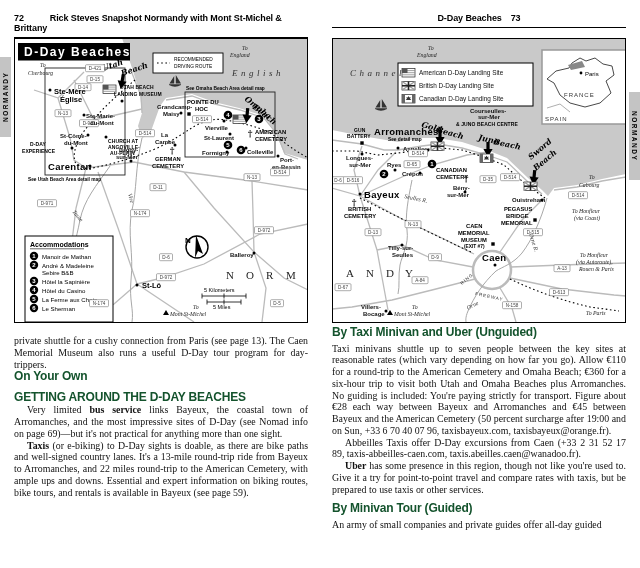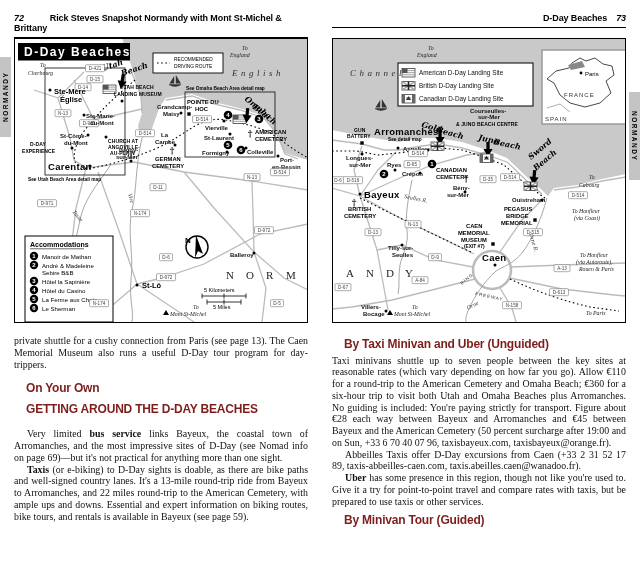--- a/index.html
+++ b/index.html
@@ -5,22 +5,22 @@
   html,body{margin:0;padding:0;background:#fff;}
   .spread{position:relative;width:640px;height:568px;background:#fff;overflow:hidden;
           font-family:"Liberation Sans",sans-serif;}
   .tab{position:absolute;background:#c4c4c4;color:#000;font:bold 6.5px "Liberation Sans",sans-serif;
        letter-spacing:1.5px;display:flex;align-items:center;justify-content:center;}
   .tab-left{left:0;top:57px;width:11px;height:80px;writing-mode:vertical-rl;transform:rotate(180deg);}
   .tab-right{left:629px;top:92px;width:11px;height:88px;writing-mode:vertical-rl;}
   .hdr{position:absolute;top:13px;border-bottom:1.2px solid #000;padding-bottom:4px;
        font:bold 9px "Liberation Sans",sans-serif;color:#000;letter-spacing:-0.1px;}
   .hdr-left{left:14px;width:294px;text-align:left;}
-  .hdr-right{left:332px;width:294px;text-align:right;}
-  .hdr .pn{font-weight:bold;font-style:italic;}
+  .hdr-right{left:332px;width:294px;text-align:center;}
+  .hdr .pn{font-weight:bold;}
   .hdr-left .ht{margin-left:26px;}
   .hdr-right .ht{margin-right:9px;}
   .map{position:absolute;top:38px;width:294px;height:285px;background:#fff;}
   .map-left{left:14px;}
   .map-right{left:332px;}
   .mapborder{fill:none;stroke:#000;stroke-width:1;}
   .sea{fill:#c9c9c9;}
   .rd{stroke:#bbb;stroke-width:1.3;fill:none;}
   .rv{stroke:#a8a8a8;stroke-width:1;fill:none;}
   .route{stroke:#000;stroke-width:1.1;fill:none;stroke-dasharray:1.6 2.6;}
@@ -49,21 +49,21 @@
   .m-title{font:bold 12px "Liberation Sans",sans-serif;fill:#fff;letter-spacing:1.5px;}
   .m-rl{font:4.8px "Liberation Sans",sans-serif;fill:#000;}
   .m-inset{font:6px "Liberation Sans",sans-serif;fill:#000;}
   .m-inset-sp{font:6px "Liberation Sans",sans-serif;letter-spacing:1px;fill:#333;}
   
   .col{position:absolute;width:294px;color:#111;}
   .col-left{left:14px;top:335px;}
   .col-right{left:332px;top:326px;}
   .col p{margin:0;text-align:justify;font:9.9px/11.75px "Liberation Serif",serif;}
   .ind{text-indent:13px;}
-  .h-sans{font:bold 12px/13.5px "Liberation Sans",sans-serif;margin:12px;color:#7f1d1d;letter-spacing:-0.2px;}
+  .h-sans{font:bold 12px/13.5px "Liberation Sans",sans-serif;margin:0;color:#14532d;letter-spacing:-0.2px;}
   .mt{margin-top:7px;}
   .mb{margin-bottom:3px;}
 </style>
 </head>
 <body>
 
 <div class="spread">
 
   <div class="tab tab-left">NORMANDY</div>
   <div class="tab tab-right">NORMANDY</div>
@@ -513,15 +513,16 @@
     <p class="ind"><span>Very limited </span><b>bus service</b><span> links Bayeux, the coastal town of Arromanches, and the most impressive sites of D-Day (see Nomad info on page 69)—but it's not practical for anything more than one sight.</span></p>
     <p class="ind"><b>Taxis</b><span> (or e-biking) to D-Day sights is doable, as there are bike paths and well-signed country lanes. It's a 13-mile round-trip ride from Bayeux to Arromanches, and 22 miles round-trip to the American Cemetery, with ample ups and downs. Essential and expert information on biking routes, bike tours, and rentals is available in Bayeux (see page 59).</span></p>
   </div>
 
   <div class="col col-right">
     <h3 class="h-sans mb">By Taxi Minivan and Uber (Unguided)</h3>
     <p>Taxi minivans shuttle up to seven people between the key sites at reasonable rates (which vary depending on how far you go). Allow €110 for a round-trip to the American Cemetery and Omaha Beach; €360 for a six-hour trip to visit both Utah and Omaha Beaches plus Arromanches. No guiding is included: You're paying strictly for transport. Figure about €28 each way between Bayeux and Arromanches and €45 between Bayeux and the American Cemetery (50 percent surcharge after 19:00 and on Sun, +33 6 70 40 07 96, taxisbayeux.com, taxisbayeux@orange.fr).</p>
     <p class="ind">Abbeilles Taxis offer D-Day excursions from Caen (+33 2 31 52 17 89, taxis-abbeilles-caen.com, taxis.abeilles.caen@wanadoo.fr).</p>
     <p class="ind"><b>Uber</b><span> has some presence in this region, though not like you're used to. Give it a try for point-to-point travel and compare rates with taxis, but be prepared to use taxis or other services.</span></p>
     <h3 class="h-sans mt mb">By Minivan Tour (Guided)</h3>
+    <p>An army of small companies and private guides offer all-day guided</p>
   </div>
 
 </div>
 
 </body></html>

